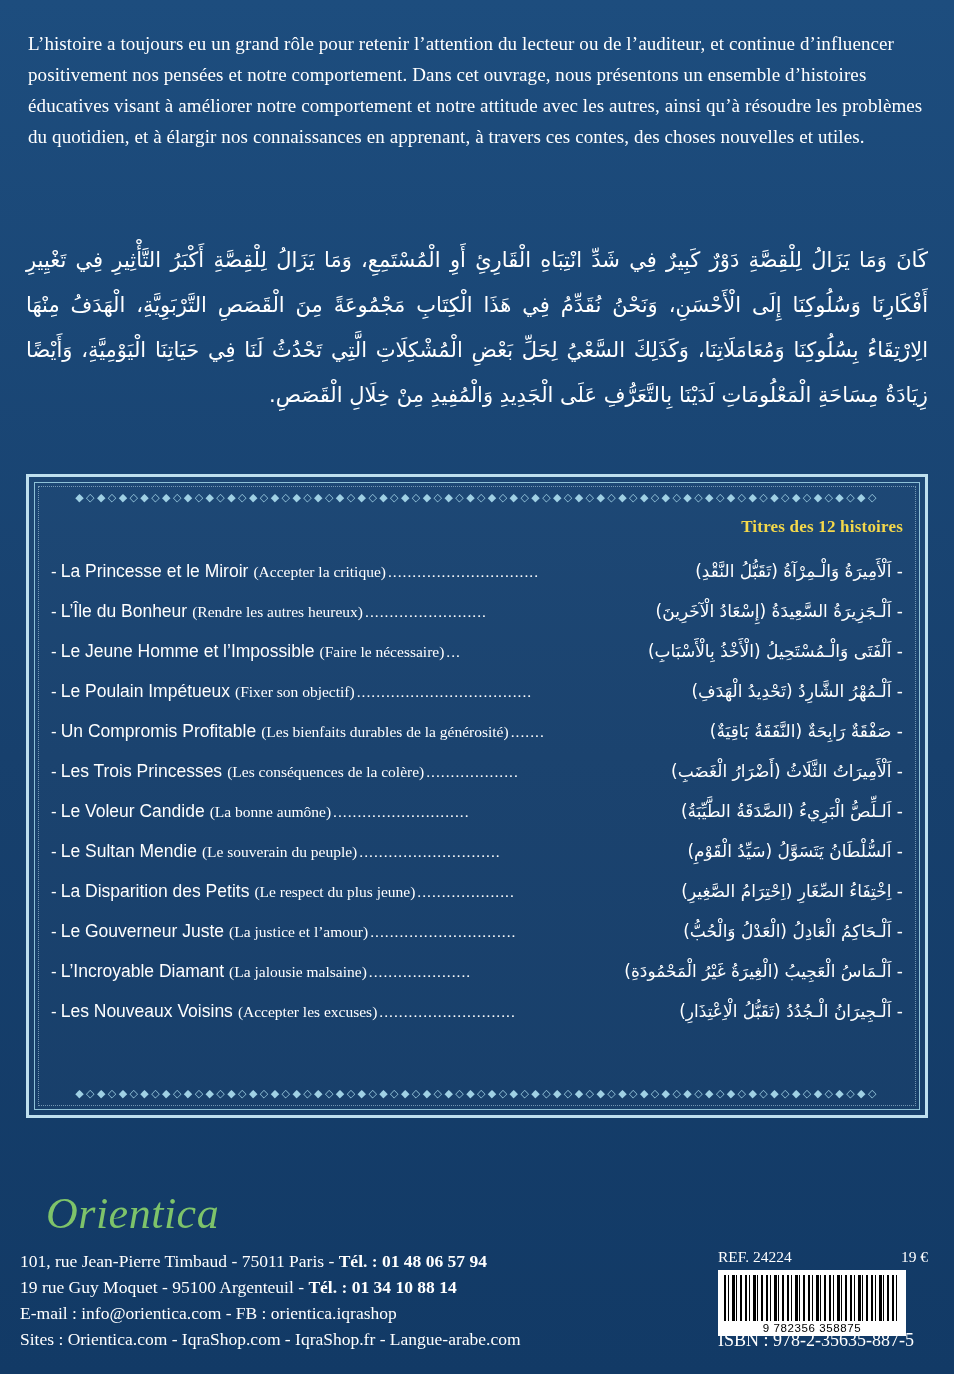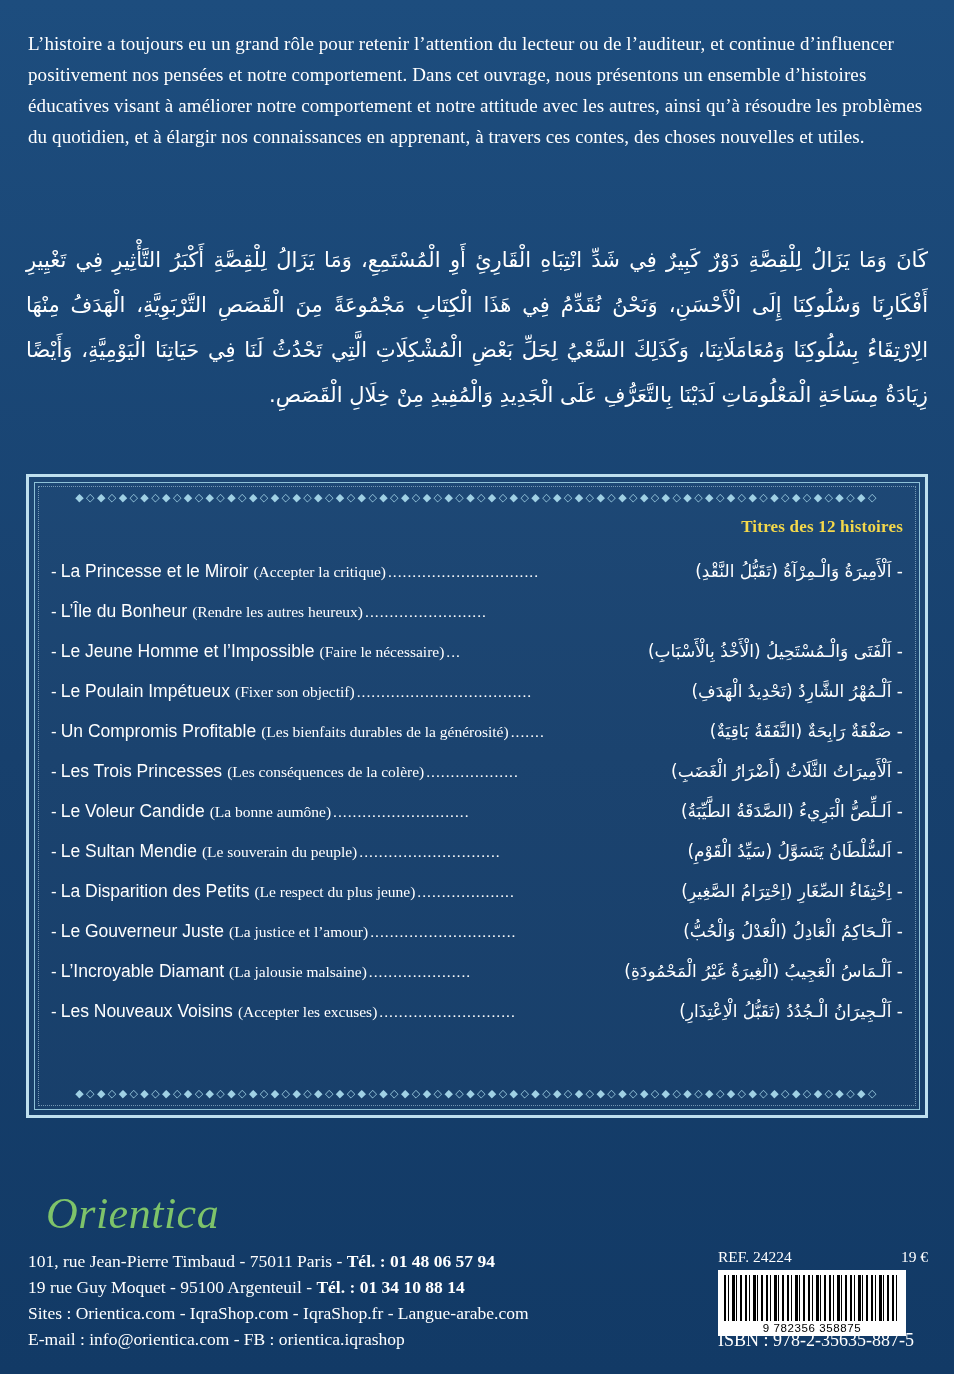--- a/index.html
+++ b/index.html
@@ -165,21 +165,21 @@
     left: 46px;
     top: 1188px;
     font-family: "Liberation Serif", serif;
     font-style: italic;
     font-size: 44px;
     color: #7ec36a;
     letter-spacing: 0.5px;
   }
   .addr {
     position: absolute;
-    left: 28px;
+    left: 20px;
     top: 1248px;
     width: 660px;
     font-family: "Liberation Serif", serif;
     font-size: 17.5px;
     line-height: 26px;
     color: #ffffff;
   }
   .addr b { font-weight: bold; }
 
   .ref-line {
@@ -257,20 +257,21 @@
         <span class="ar-title">- اَلْأَمِيرَةُ وَالْـمِرْآةُ (تَقَبُّلُ النَّقْدِ)</span>
       </div>
 
       <div class="story-row">
         <span class="story-left">
           <span class="dash">-</span>
           <span class="fr-title">L’Île du Bonheur</span>
           <span class="fr-sub">(Rendre les autres heureux)</span>
         </span>
         <span class="leader">.........................</span>
+        <span class="ar-title">- اَلْـجَزِيرَةُ السَّعِيدَةُ (إِسْعَادُ الْآخَرِينَ)</span>
       </div>
 
       <div class="story-row">
         <span class="story-left">
           <span class="dash">-</span>
           <span class="fr-title">Le Jeune Homme et l’Impossible</span>
           <span class="fr-sub">(Faire le nécessaire)</span>
         </span>
         <span class="leader">...</span>
         <span class="ar-title">- اَلْفَتَى وَالْـمُسْتَحِيلُ (الْأَخْذُ بِالْأَسْبَابِ)</span>
@@ -371,22 +372,22 @@
 
   <div class="brand">Orientica</div>
 
   <div class="addr">
     <div>
       <span>101, rue Jean-Pierre Timbaud - 75011 Paris - </span><b>Tél. : 01 48 06 57 94</b>
     </div>
     <div>
       <span>19 rue Guy Moquet - 95100 Argenteuil - </span><b>Tél. : 01 34 10 88 14</b>
     </div>
+    <div>E-mail : info@orientica.com - FB : orientica.iqrashop</div>
     <div>Sites : Orientica.com - IqraShop.com - IqraShop.fr - Langue-arabe.com</div>
-    <div>E-mail : info@orientica.com - FB : orientica.iqrashop</div>
   </div>
 
   <div class="ref-line">
     <span>REF. 24224</span>
     <span>19 €</span>
   </div>
 
   <div class="barcode-wrap">
     <div class="barcode"></div>
     <div class="barcode-num">9 782356 358875</div>

